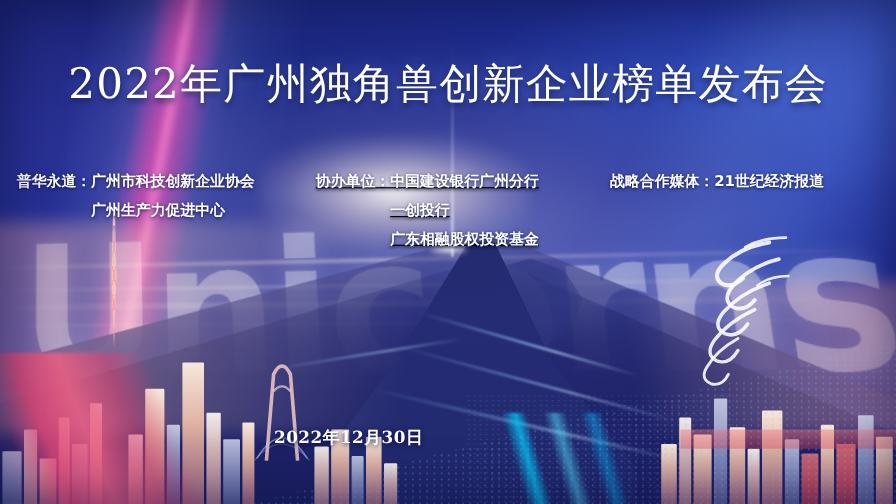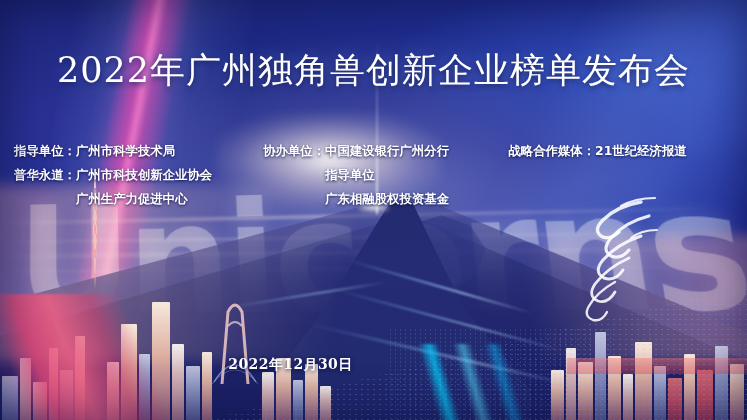--- a/index.html
+++ b/index.html
@@ -231,21 +231,21 @@
     white-space:nowrap;
   }
 
   .credits {
     position:absolute; left:0; right:0; top:139px;
     display:flex; justify-content:flex-start; align-items:flex-start;
     padding:0 14px 0 14px;
   }
   .credit-col { display:flex; flex-direction:column; }
   .credit-col.c1 { width:254px; }
-  .credit-col.c2 { width:250px; }
+  .credit-col.c2 { width:250px;text-decoration:underline; }
   .credit-col.c3 { width:229px; }
 
   .credit-line {
     font-family:"DejaVu Sans", "Liberation Sans", sans-serif;
     font-weight:700;
     font-size:12.4px;
     line-height:24px;
     color:#ffffff;
     white-space:nowrap;
     text-shadow:0 1px 3px rgba(8,14,60,0.9);
@@ -373,28 +373,27 @@
   <div class="band-red2"></div>
   <div class="band-red"></div>
   <div class="dots2"></div>
   <div class="dots"></div>
 
   <div class="main-title">2022年广州独角兽创新企业榜单发布会</div>
 
   <div class="credits">
 
     <div class="credit-col c1">
-      <div class="credit-line">指导单位：广州市科学技术局</div>
       <div class="credit-line">普华永道：广州市科技创新企业协会</div>
       <div class="credit-line indent-1">广州生产力促进中心</div>
     </div>
 
     <div class="credit-col c2">
       <div class="credit-line">协办单位：中国建设银行广州分行</div>
-      <div class="credit-line indent-1">指导单位</div>
+      <div class="credit-line indent-1">一创投行</div>
       <div class="credit-line indent-1">广东相融股权投资基金</div>
     </div>
 
     <div class="credit-col c3">
       <div class="credit-line">战略合作媒体：21世纪经济报道</div>
     </div>
 
   </div>
 
   <div class="event-date">

